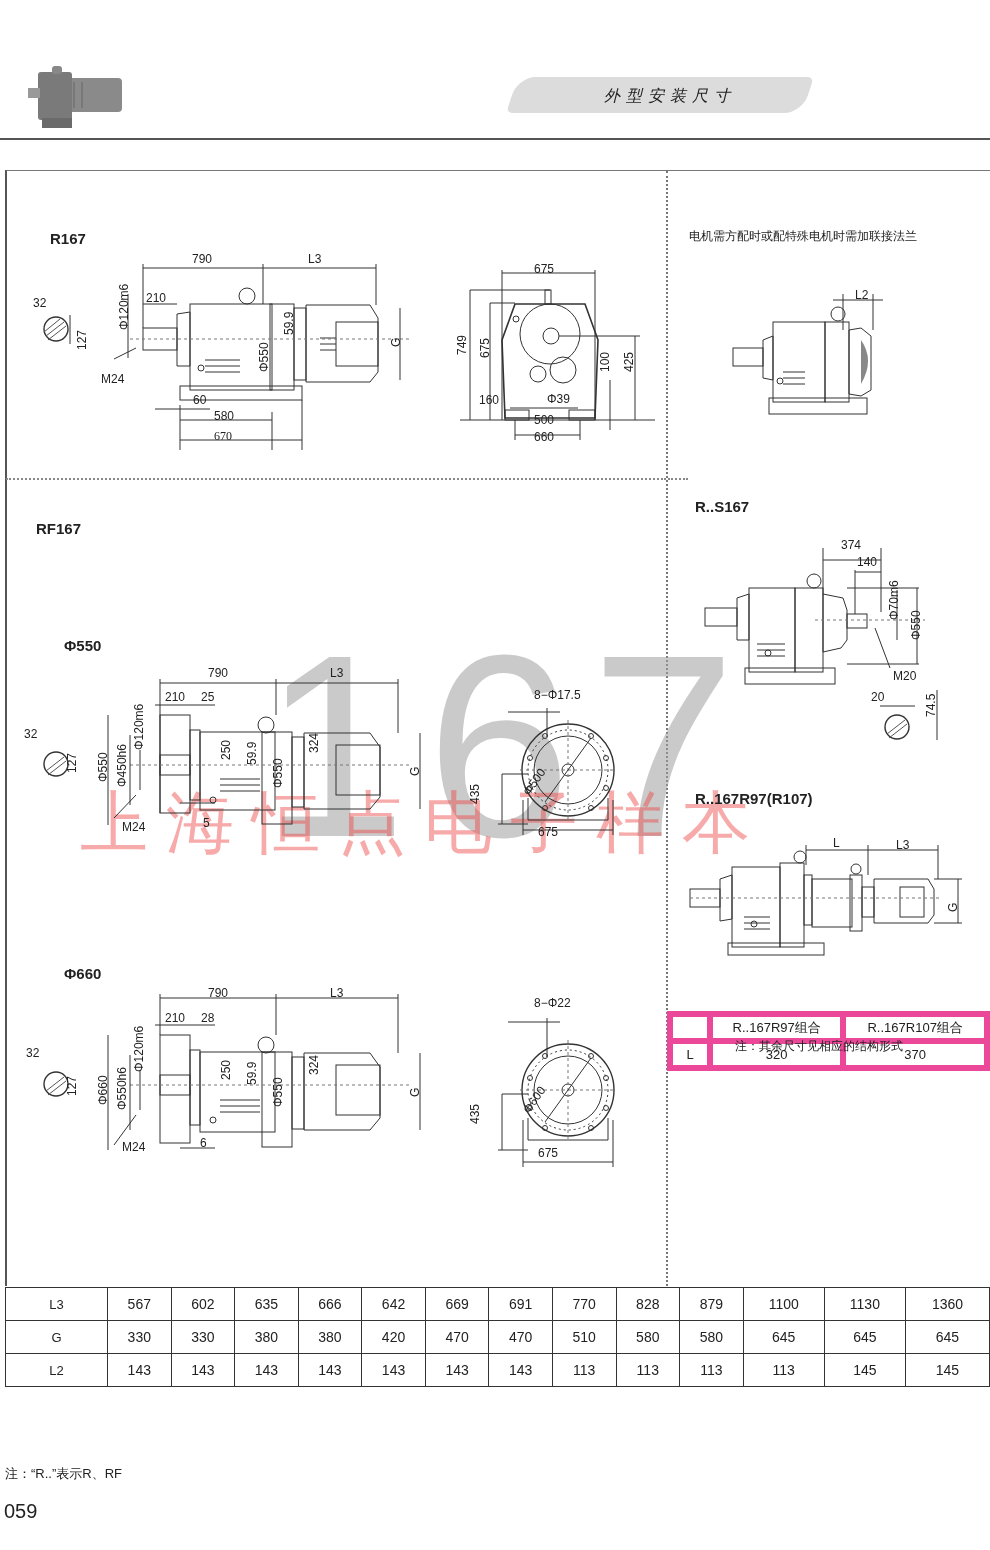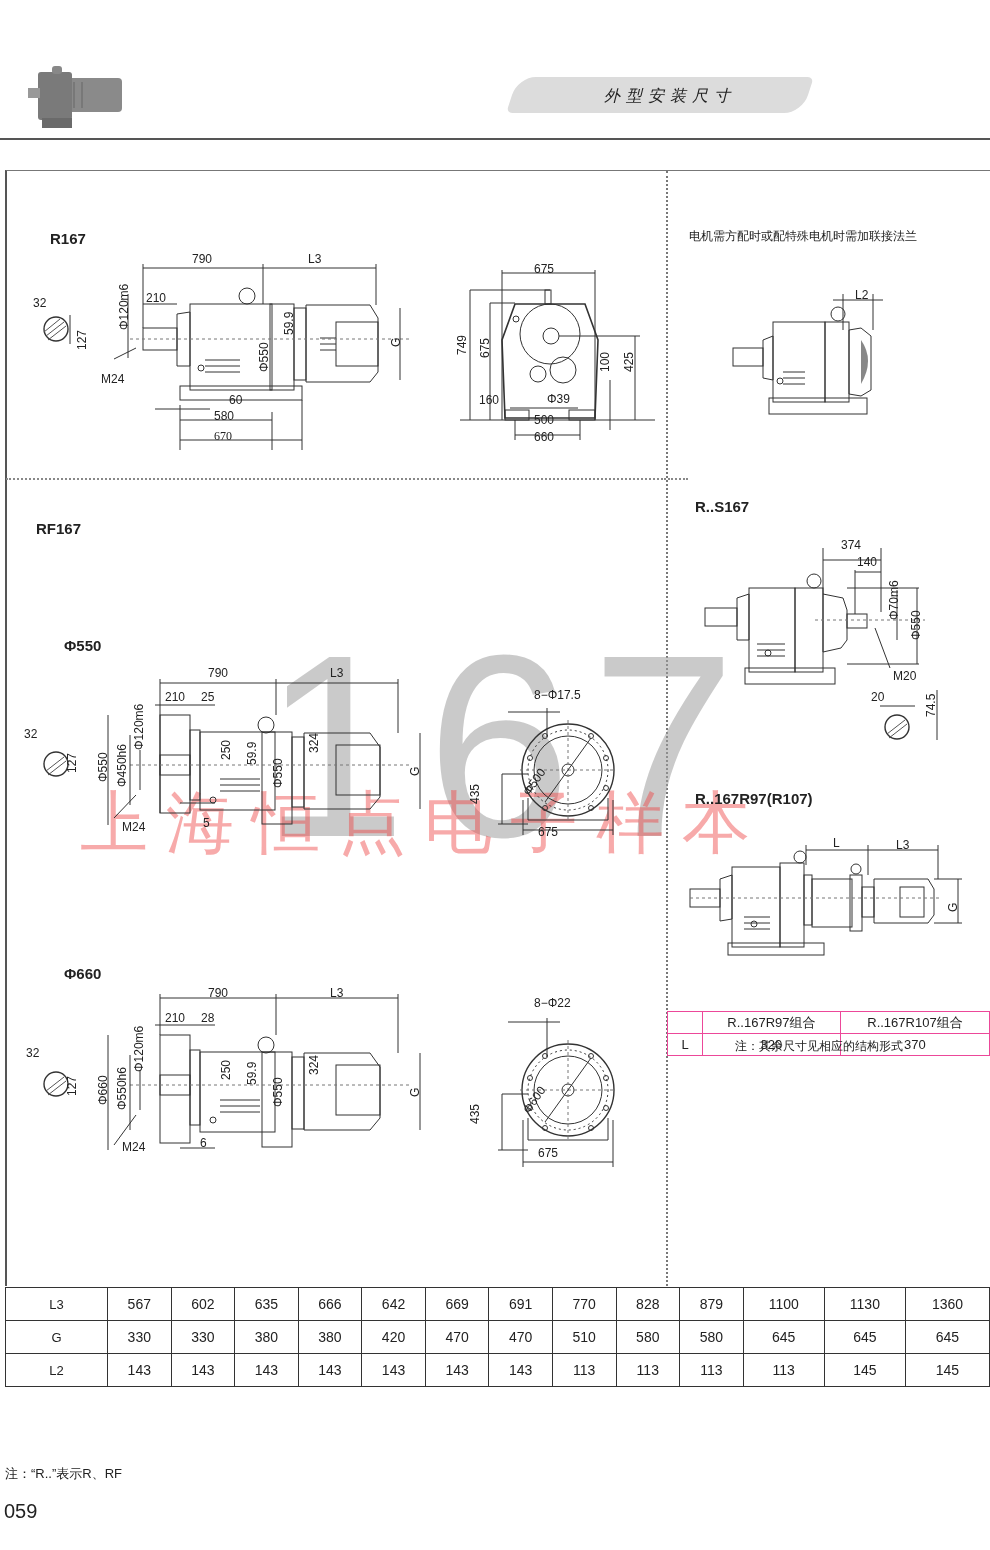--- a/index.html
+++ b/index.html
@@ -16,21 +16,21 @@
   .dim{font-size:12px;color:#222;white-space:nowrap;}
   .vdim{font-size:12px;color:#222;white-space:nowrap;transform:rotate(-90deg);transform-origin:left top;}
   .note{font-size:12px;color:#222;}
   svg{position:absolute;overflow:visible;}
   .wm-num{font-size:260px;color:#a0a0a0;opacity:.55;font-family:"Liberation Sans",sans-serif;letter-spacing:20px;line-height:1;}
   .wm-cn{font-size:68px;color:#ef4444;opacity:.45;letter-spacing:18px;font-family:"DejaVu Sans",sans-serif;}
   table.spec{position:absolute;left:5px;top:1287px;width:985px;border-collapse:collapse;font-size:14px;}
   table.spec td{border:1px solid #333;height:32px;text-align:center;padding:0;color:#222;}
   table.spec td.rh{width:101px;font-size:13px;}
   table.combo{position:absolute;left:667px;top:1011px;width:323px;border-collapse:collapse;font-size:13px;}
-  table.combo td{border:1px solid #ec4899;height:21px;text-align:center;padding:0;}
+  table.combo td{border:6px solid #ec4899;height:21px;text-align:center;padding:0;}
   table.combo td.c0{width:34px;}
 </style>
 </head>
 <body>
 
 <svg style="left:28px;top:66px;" width="96" height="64" viewBox="0 0 96 64">
   <rect x="36" y="12" width="58" height="34" rx="4" fill="#8a8a8a"></rect>
   <rect x="10" y="6" width="34" height="48" rx="3" fill="#7a7a7a"></rect>
   <rect x="14" y="52" width="30" height="10" fill="#6a6a6a"></rect>
   <rect x="0" y="22" width="12" height="10" fill="#999"></rect>
@@ -98,21 +98,21 @@
   <div class="abs dim" style="left:33px;top:296px;">32</div>
   <div class="abs vdim" style="left:75px;top:350px;">127</div>
   <div class="abs dim" style="left:192px;top:252px;">790</div>
   <div class="abs dim" style="left:308px;top:252px;">L3</div>
   <div class="abs vdim" style="left:117px;top:330px;">Φ120m6</div>
   <div class="abs dim" style="left:146px;top:291px;">210</div>
   <div class="abs dim" style="left:101px;top:372px;">M24</div>
   <div class="abs vdim" style="left:257px;top:372px;">Φ550</div>
   <div class="abs vdim" style="left:282px;top:335px;">59.9</div>
   <div class="abs vdim" style="left:389px;top:347px;">G</div>
-  <div class="abs dim" style="left:193px;top:393px;margin-left:36px;">60</div>
+  <div class="abs dim" style="left:193px;top:393px;">60</div>
   <div class="abs dim" style="left:214px;top:409px;">580</div>
   <div class="abs dim" style="left:214px;top:429px;font-family:Liberation Serif, serif;">670</div>
 </section>
 
 <section>
   <svg style="left:460px;top:270px;" width="200" height="170" viewBox="0 0 200 170" fill="none" stroke="#333" stroke-width="1">
     <path d="M45 148 L42 70 L55 34 L125 34 L138 70 L135 148 Z" stroke-width="1.6"></path>
     <rect x="85" y="20" width="6" height="14"></rect>
     <circle cx="90" cy="64" r="30"></circle>
     <circle cx="91" cy="66" r="8"></circle>

